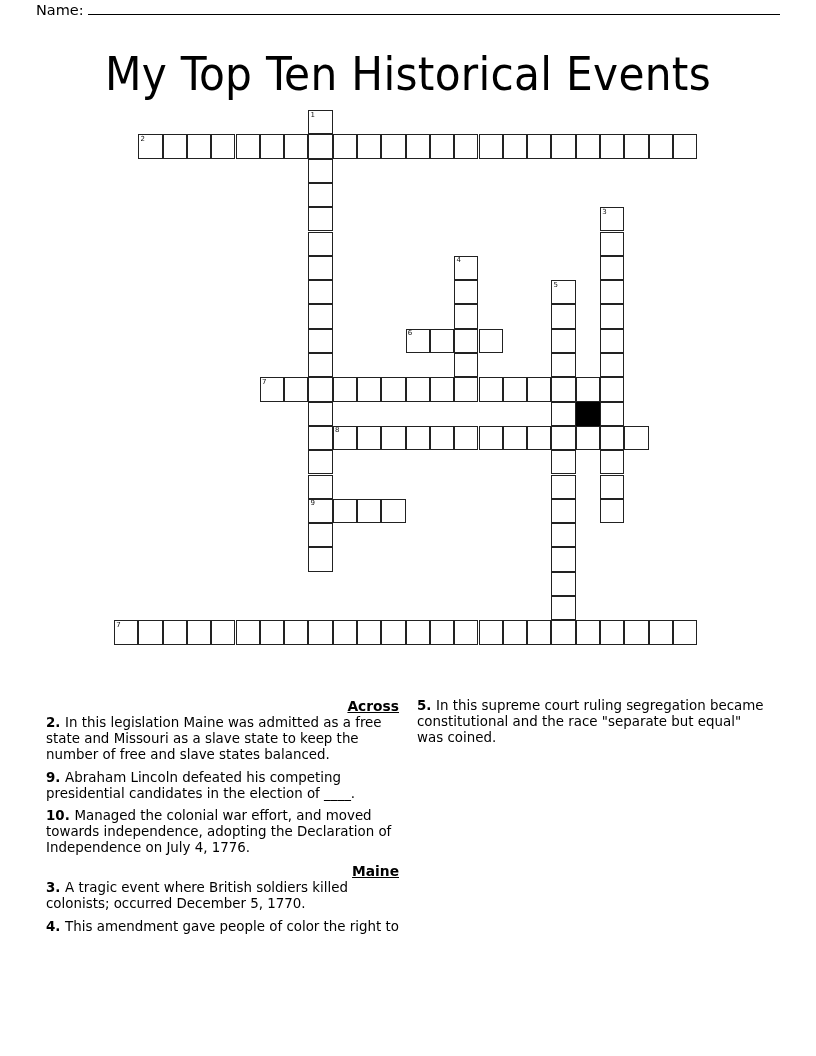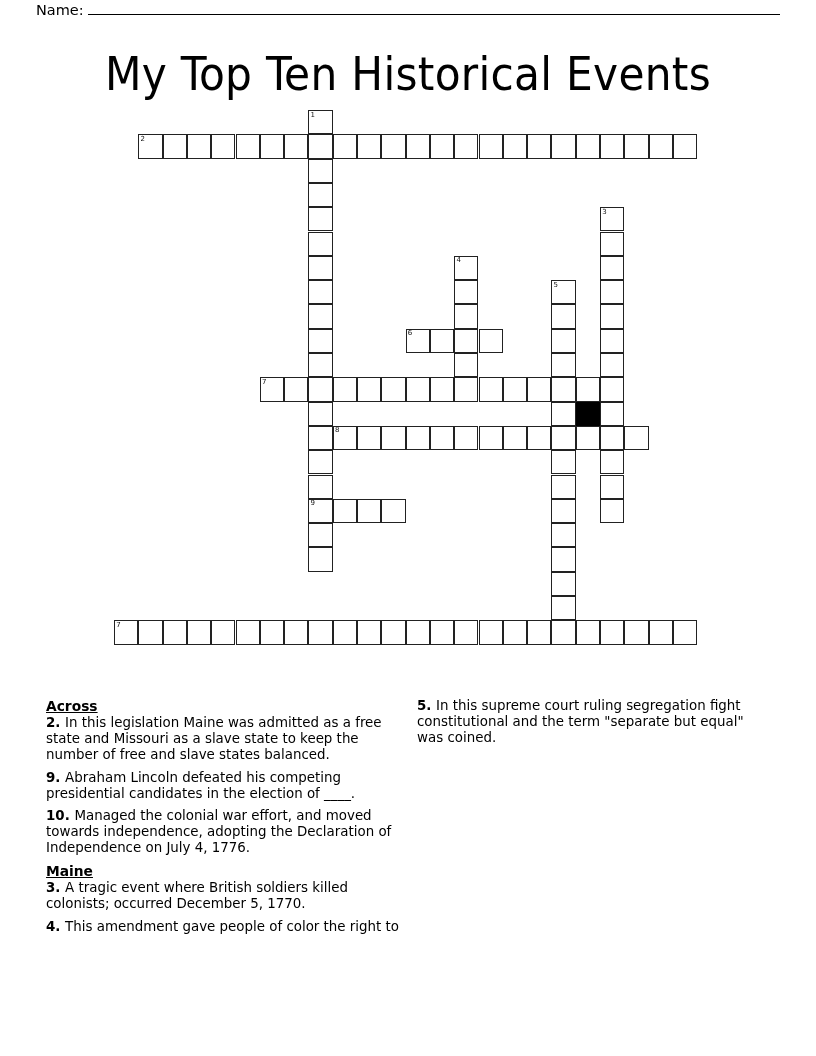--- a/index.html
+++ b/index.html
@@ -89,22 +89,23 @@
     column-gap: 18px;
     column-fill: auto;
     height: 268px;
     font-size: 13.4px;
     line-height: 1.18;
   }
   .clue-head {
     font-weight: bold;
     text-decoration: underline;
     font-size: 13.8px;
-    margin: 0 0 1px 0;
+    margin: 0 0 1px 6px;
     break-after: avoid;
+    text-align: right;
   }
   .clue {
     margin: 0 0 7px 0;
     break-inside: avoid;
   }
   .clue .n { font-weight: bold; }
 </style>
 </head>
 <body>
 
@@ -268,16 +269,16 @@
     </div>
 
   <div class="clues" id="clues">
       <div class="clue-head">Across</div>
       <p class="clue"><span class="n">2. </span><span>In this legislation Maine was admitted as a free state and Missouri as a slave state to keep the number of free and slave states balanced.</span></p>
       <p class="clue"><span class="n">9. </span><span>Abraham Lincoln defeated his competing presidential candidates in the election of ____.</span></p>
       <p class="clue"><span class="n">10. </span><span>Managed the colonial war effort, and moved towards independence, adopting the Declaration of Independence on July 4, 1776.</span></p>
       <div class="clue-head">Maine</div>
       <p class="clue"><span class="n">3. </span><span>A tragic event where British soldiers killed colonists; occurred December 5, 1770.</span></p>
       <p class="clue"><span class="n">4. </span><span>This amendment gave people of color the right to vote.</span></p>
-      <p class="clue"><span class="n">5. </span><span>In this supreme court ruling segregation fight constitutional and the term "separate but equal" was coined.</span></p>
+      <p class="clue"><span class="n">5. </span><span>In this supreme court ruling segregation became constitutional and the race "separate but equal" was coined.</span></p>
     </div>
 
 </div>
 
 </body></html>

